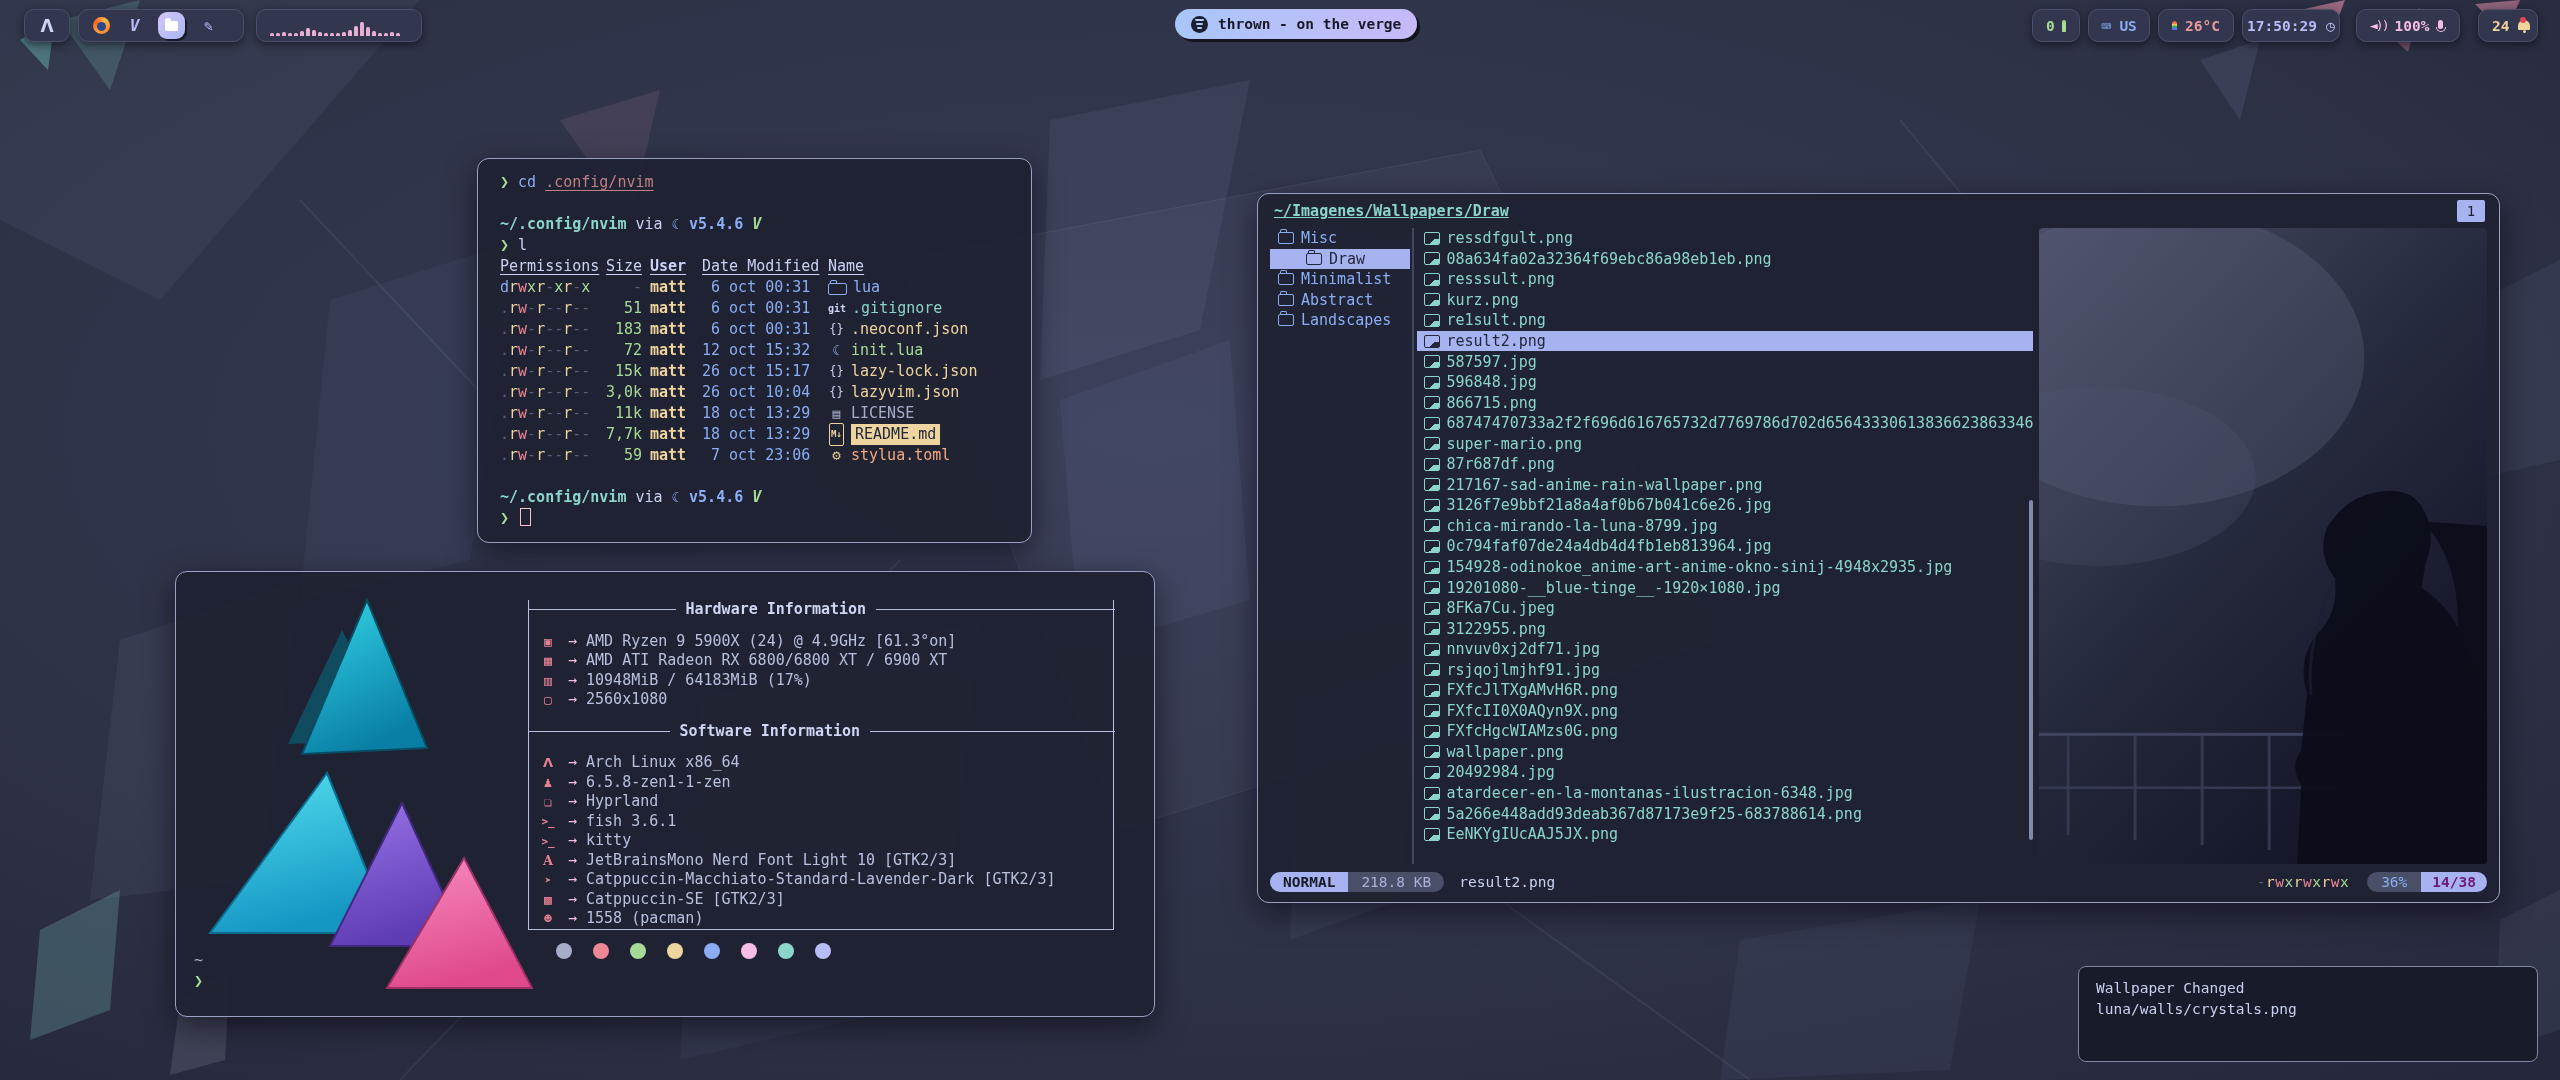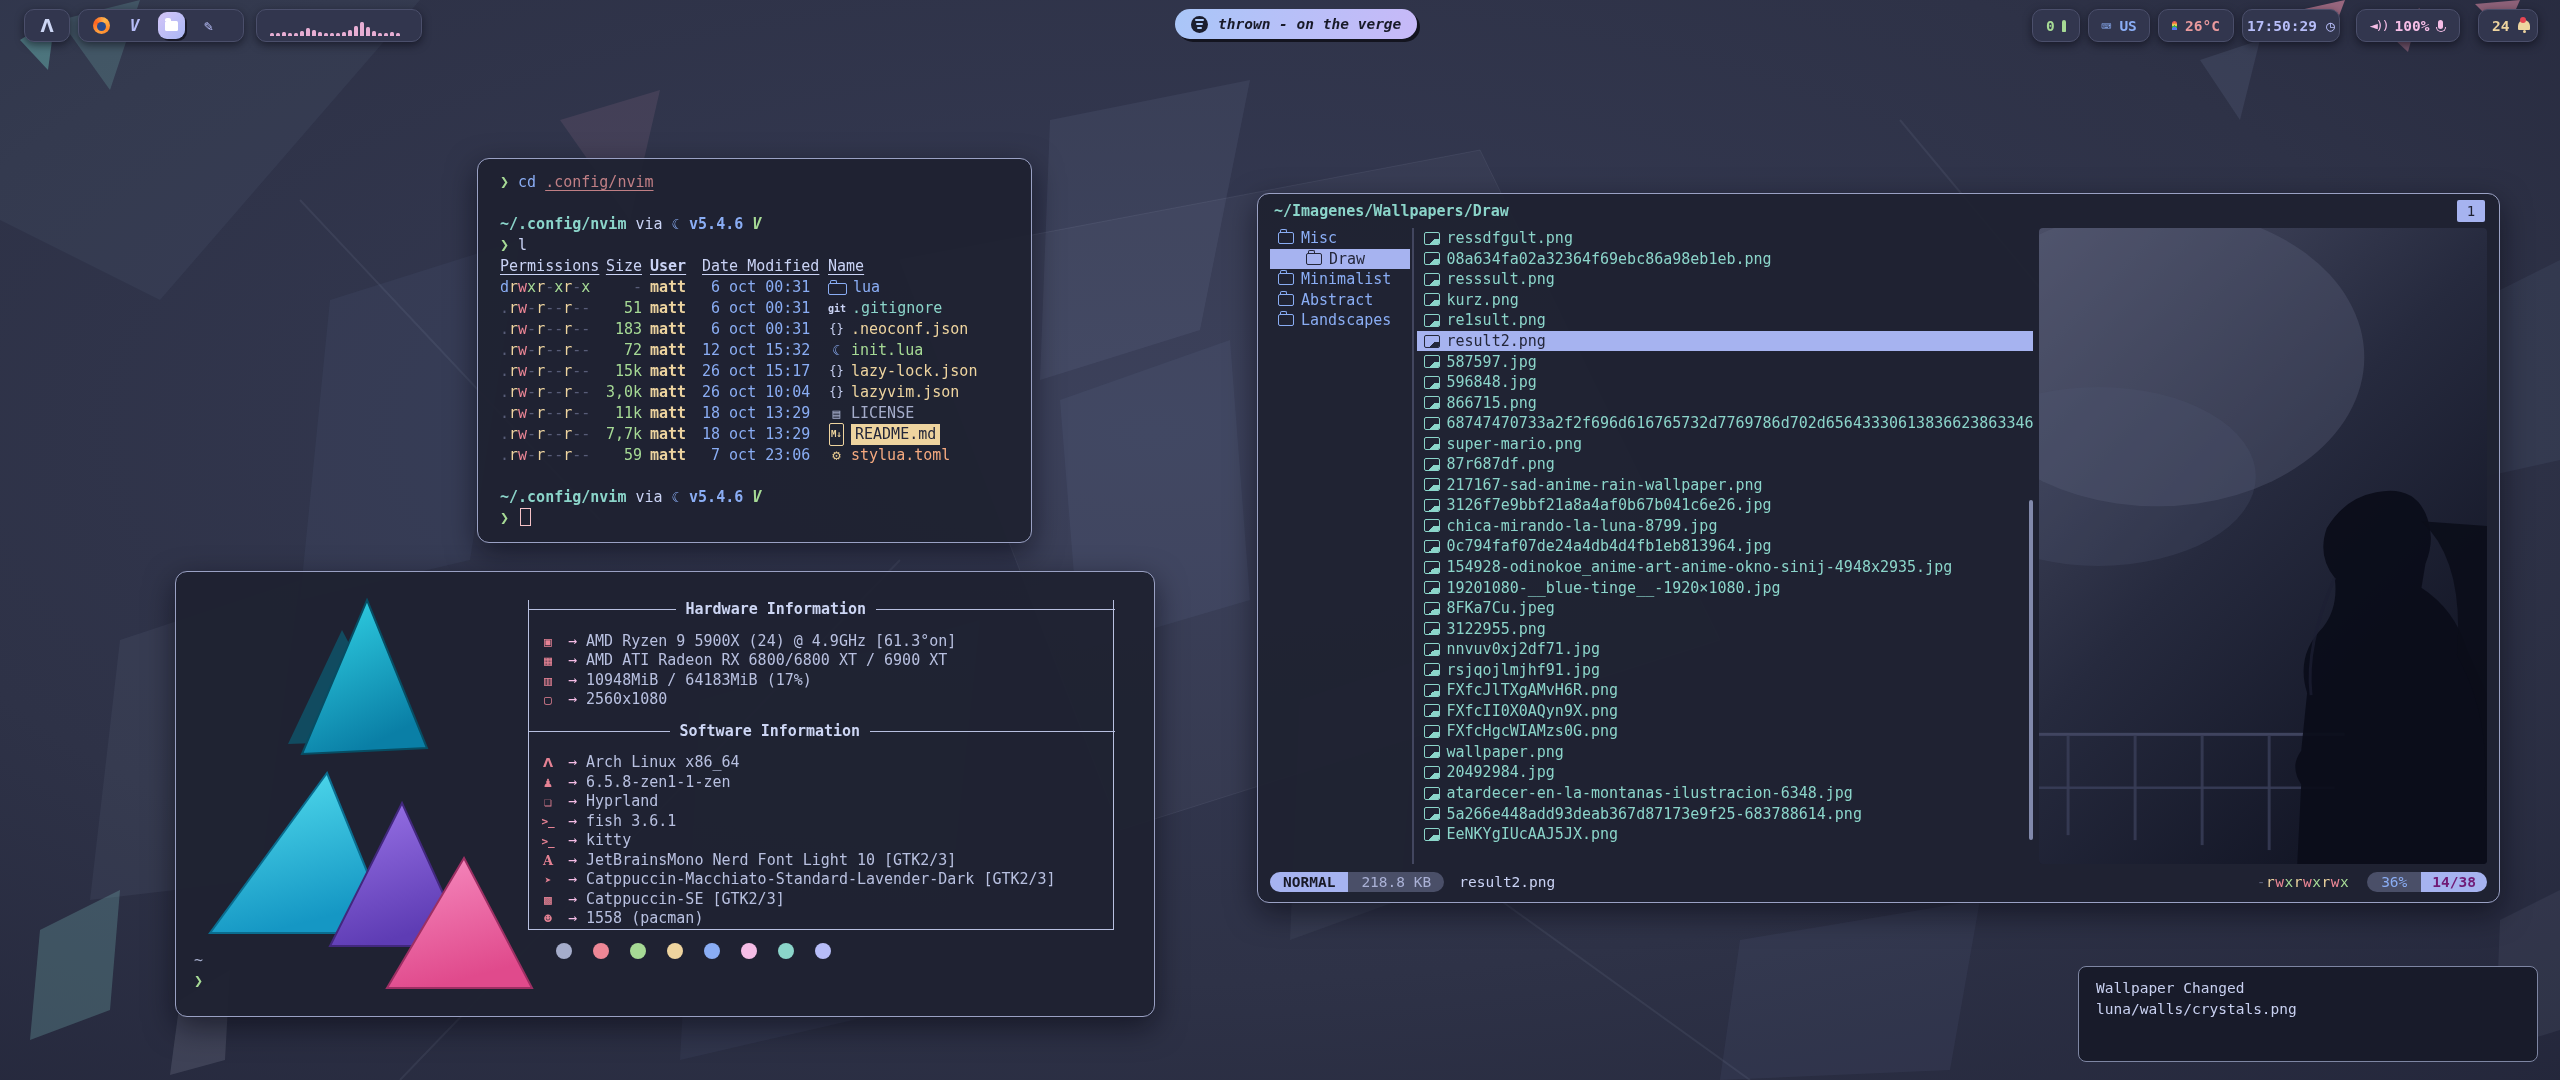--- a/index.html
+++ b/index.html
@@ -19,21 +19,21 @@
   .ws-active{width:27px;height:27px;border-radius:9px;background:linear-gradient(135deg,#d4c6f7,#a9b6f5);
     display:flex;align-items:center;justify-content:center;box-shadow:2px 2px 0 rgba(12,13,22,.65);}
   .folder-glyph{width:13px;height:10px;background:#ffffff;border-radius:1.5px;position:relative;}
   .folder-glyph::before{content:"";position:absolute;top:-3px;left:0;width:6px;height:3px;background:#ffffff;border-radius:2px 2px 0 0;}
   .brush-glyph{color:#b7bdf8;font-size:15px;}
   .visualizer{display:flex;align-items:flex-end;gap:2px;height:20px;}
   .vbar{width:4px;background:#e7aed3;border-radius:1.5px 1.5px 0 0;}
 
   .media-pill{position:absolute;left:1175px;top:9px;height:30px;border-radius:15px;
     background:linear-gradient(100deg,#a9c6f8,#c7b9f8);display:flex;align-items:center;gap:10px;padding:0 16px;
-    color:#181a28;font-weight:bold;font-size:14.5px;box-shadow:3px 3px 0 #13141f;font-style:italic;}
+    color:#181a28;font-weight:bold;font-size:14.5px;box-shadow:3px 3px 0 #13141f;}
   .spotify{width:17px;height:17px;border-radius:50%;background:#1b1e2e;display:flex;flex-direction:column;justify-content:center;align-items:center;gap:2px;}
   .spotify i{display:block;height:1.7px;background:#aecbfa;border-radius:2px;}
   .spotify i:nth-child(1){width:9px}.spotify i:nth-child(2){width:7px}.spotify i:nth-child(3){width:5px}
 
   .ghost{width:13px;height:12px;background:#a6da95;border-radius:6px 6px 2px 2px;}
   .kbd-glyph{color:#8aadf4;font-size:17px;}
   .rainbow{width:18px;height:9px;border-radius:9px 9px 0 0;
     background:radial-gradient(circle at 50% 100%, #4f77f0 0 3px, #38b24d 3px 4.5px, #e7c55a 4.5px 6px, #f08a3c 6px 7.5px, #e65a5a 7.5px 9px, transparent 9px);}
   .clock-glyph{color:#b7bdf8;font-size:15px;}
   .spk-glyph{color:#f5bde6;font-size:13px;letter-spacing:-2px;}
@@ -103,21 +103,21 @@
   .i-cursor-icon::before{content:"➤";font-size:11px;}
   .i-icons-icon::before{content:"▩";}
   .i-pacman-icon::before{content:"☻";font-size:13px;}
   .farrow{color:#f5bde6;}
   .dots{display:flex;gap:21px;margin:13px 0 0 28px;}
   .dot{width:16px;height:16px;border-radius:50%;}
   .fprompt{position:absolute;left:18px;bottom:24px;font-size:15px;line-height:21px;}
 
   
   .yazi{left:1257px;top:193px;width:1243px;height:710px;padding:8px 12px;font-size:15px;}
-  .ypath{color:#8bd5ca;font-weight:bold;height:25px;padding-left:4px;}
+  .ypath{color:#8bd5ca;font-weight:bold;height:25px;padding-left:4px;text-decoration:underline;}
   .tab-badge{position:absolute;right:14px;top:6px;width:28px;height:22px;background:#a6b3f0;color:#1e2030;
     display:flex;align-items:center;justify-content:center;border-radius:2px;font-size:14px;}
   .ybody{position:absolute;left:12px;right:12px;top:34px;bottom:38px;display:flex;}
   .ysidebar{width:140px;}
   .ysep{width:1.5px;background:#42465f;margin:0 3px 0 2px;}
   .srow{height:20.55px;display:flex;align-items:center;gap:7px;color:#8aadf4;padding:0 8px;}
   .srow.sel{background:#a6b3f0;color:#24273a;padding-left:36px;}
   .sfolder{width:14px;height:10px;border:1.5px solid currentColor;border-radius:2px;position:relative;flex:0 0 14px;}
   .sfolder::before{content:"";position:absolute;top:-4px;left:1px;width:5px;height:2.5px;border:1.5px solid currentColor;border-bottom:none;border-radius:2px 2px 0 0;}
   .ylist{width:616px;position:relative;overflow:hidden;}

